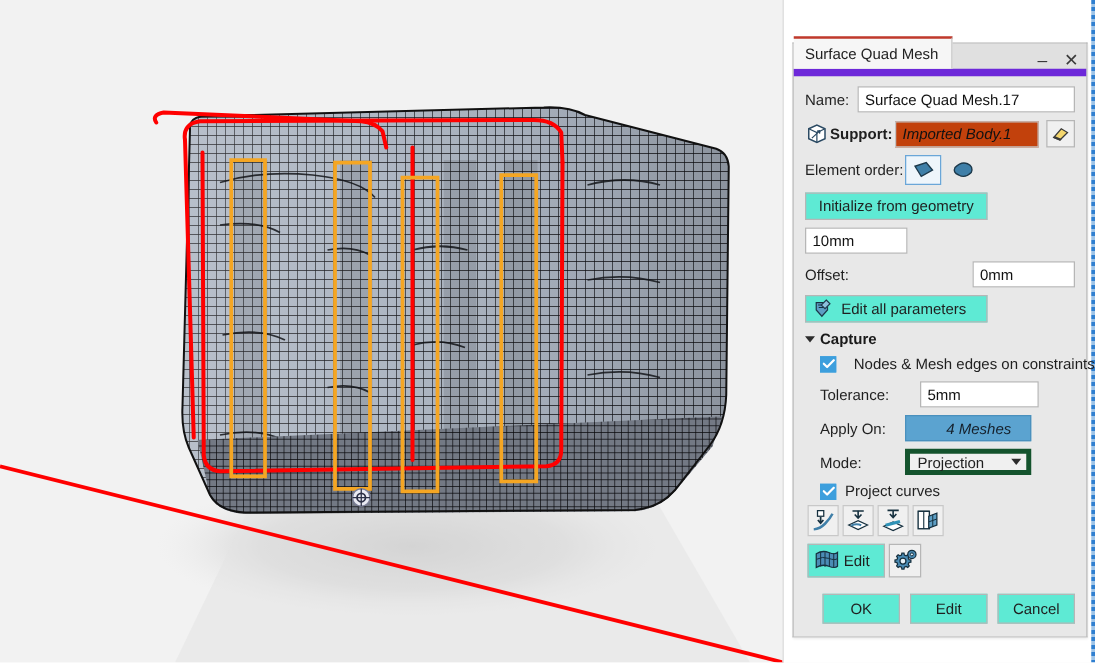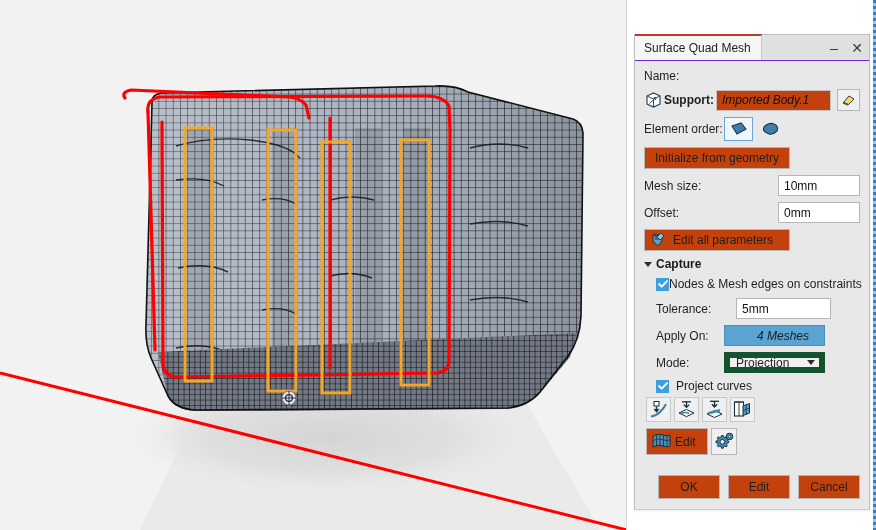--- a/index.html
+++ b/index.html
@@ -49,21 +49,21 @@
     border: 1px solid #bdbdbd;
     border-bottom: 1px solid #c9c9c9;
     box-shadow: 0 1px 2px rgba(0,0,0,0.08);
   }
 
   
   .titlebar {
     position: relative;
     height: 26px;
     background: #e0e0e0;
-    border-bottom: 1px solid #6d28d9;
+    border-bottom: 6px solid #6d28d9;
     display: flex; align-items: flex-end;
   }
   .title-tab {
     height: 26px;
     background: #f6f6f6;
     padding: 0 10px 0 9px;
     display: flex; align-items: center;
     font-size: 12px; color: #222;
     border-right: 1px solid #c6c6c6;
     border-top: 2px solid #c0392b;
@@ -104,21 +104,21 @@
     font-style: italic;
   }
   .field.selected {
     background: #5ba3d0;
     border: 1px solid #4a90bd;
     color: #15202b;
     font-style: italic;
   }
 
   .btn {
-    background: #c2410c;
+    background: #5eead4;
     border: 1px solid #b6b6b6;
     height: 22px;
     font-size: 12px; color: #1f1f1f;
     display: inline-flex; align-items: center; justify-content: center;
     padding: 0 8px;
     cursor: pointer;
   }
 
   .iconbtn {
     background: #f0f0f0;
@@ -141,21 +141,21 @@
   .chk {
     width: 13px; height: 13px;
     background: #3d9fdd; border: 1px solid #3d9fdd;
     display: inline-flex; align-items: center; justify-content: center;
     cursor: pointer; flex: none;
   }
   .chk svg { display: block; }
 
   .combo {
     background: #f0f0f0;
-    border: 6px solid #14532d;
+    border: 4px solid #14532d;
     height: 21px;
     font-size: 12px; color: #1f1f1f;
     display: flex; align-items: center;
     padding: 0 4px 0 6px; cursor: pointer;
   }
   .combo .carat {
     margin-left: auto;
     width: 0; height: 0;
     border-left: 4px solid transparent; border-right: 4px solid transparent;
     border-top: 5px solid #2c2c2c;
@@ -313,20 +313,21 @@
         <div class="title-actions">
           <div class="tbtn">–</div>
           <div class="tbtn">✕</div>
         </div>
       </div>
 
       <div class="dlg-body">
 
         <div class="row">
           <span class="lbl" style="width:42px;">Name:</span>
+          <div class="field" style="flex:1;">Surface Quad Mesh.17</div>
         </div>
 
         <div class="row">
           <span style="width:19px;height:18px;display:inline-flex;flex:none;">
             <svg width="19" height="18" viewBox="0 0 19 18">
               <path d="M3,5 L9.5,2 L16,5 L16,13 L9.5,16 L3,13 Z" fill="#ffffff" stroke="#2b4a63" stroke-width="1.2"></path>
               <path d="M3,5 L9.5,8 L16,5 M9.5,8 L9.5,16" fill="none" stroke="#2b4a63" stroke-width="1"></path>
               <path d="M5.5,12.5 L12,6.5 M12,6.5 L9.6,6.9 M12,6.5 L11.6,8.9" fill="none" stroke="#2b4a63" stroke-width="1"></path>
             </svg>
           </span>
@@ -352,21 +353,20 @@
               <path d="M3,6 Q8,1 13,3 Q18,5 16,10 Q11,15 6,12 Q1,10 3,6 Z" fill="#3f7fa8" stroke="#1d394b" stroke-width="1.1"></path>
             </svg>
           </div>
         </div>
 
         <div class="row">
           <div class="btn" style="width:146px;">Initialize from geometry</div>
         </div>
 
         <div class="row">
-          <span class="lbl" style="width:undefined;flex:1;">Mesh size:</span>
           <div class="field" style="width:82px;">10mm</div>
         </div>
 
         <div class="row">
           <span class="lbl" style="flex:1;">Offset:</span>
           <div class="field" style="width:82px;">0mm</div>
         </div>
 
         <div class="row">
           <div class="btn" style="width:146px;justify-content:flex-start;padding-left:4px;">
@@ -385,21 +385,21 @@
           <span class="tri"></span>
           <span>Capture</span>
         </div>
 
         <div class="row" style="margin-left:12px;margin-bottom:7px;">
           <span class="chk">
             <svg width="10" height="8" viewBox="0 0 10 8">
               <path d="M1,4 L3.7,6.6 L9,1.2" fill="none" stroke="#ffffff" stroke-width="1.8" stroke-linecap="round" stroke-linejoin="round"></path>
             </svg>
           </span>
-          <span class="lbl" style="margin-left:0;">Nodes &amp; Mesh edges on constraints</span>
+          <span class="lbl" style="margin-left:14px;">Nodes &amp; Mesh edges on constraints</span>
         </div>
 
         <div class="row" style="margin-left:12px;">
           <span class="lbl" style="width:80px;">Tolerance:</span>
           <div class="field" style="width:95px;">5mm</div>
         </div>
 
         <div class="row" style="margin-left:12px;">
           <span class="lbl" style="width:68px;">Apply On:</span>
           <div class="field selected" style="width:101px;padding-left:32px;">4 Meshes</div>

